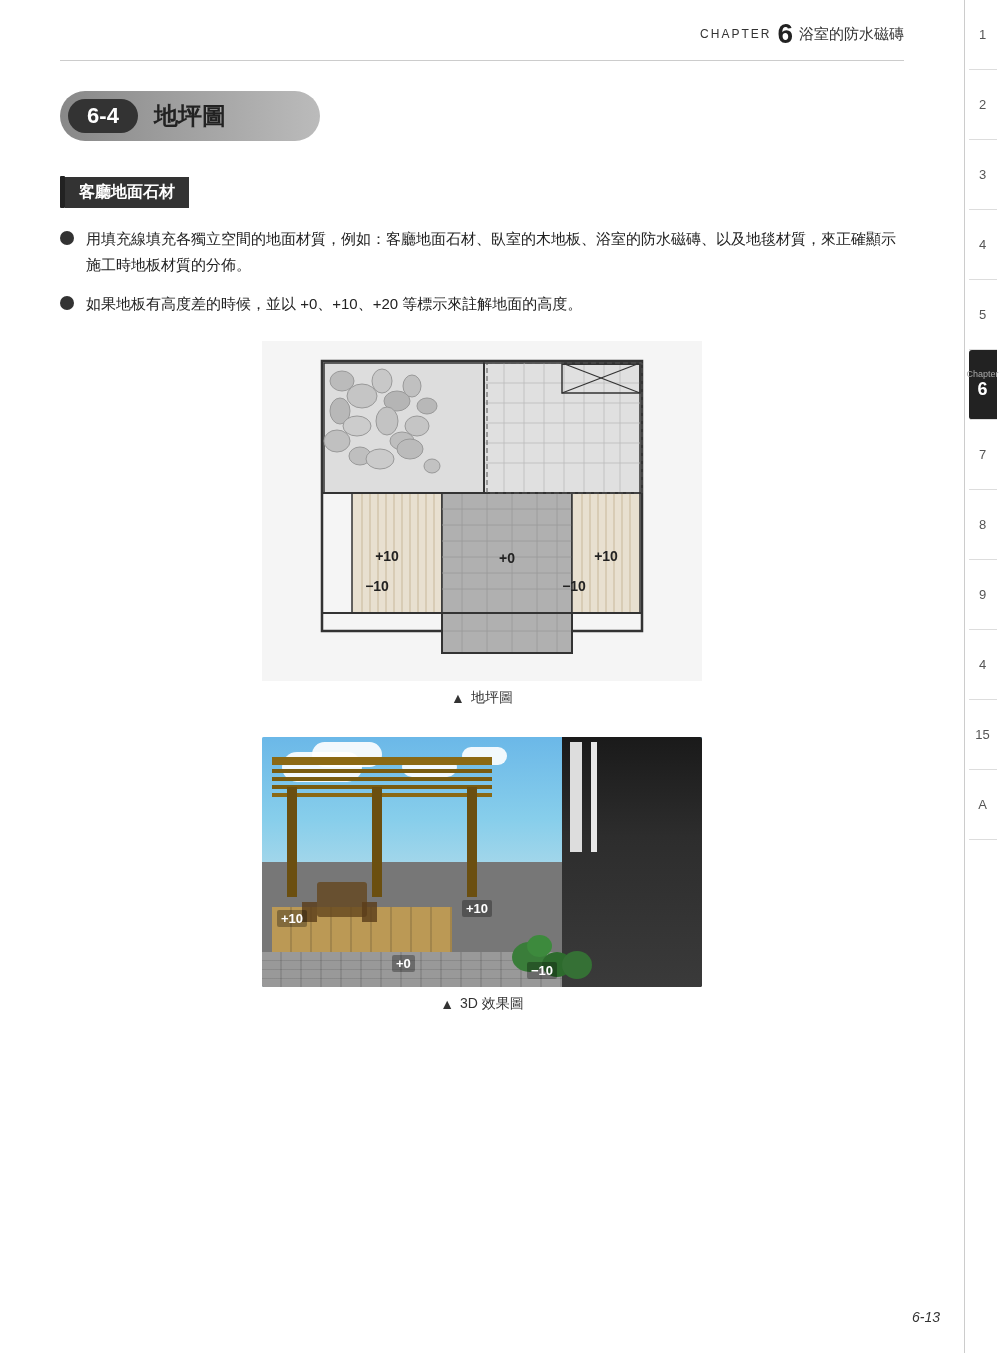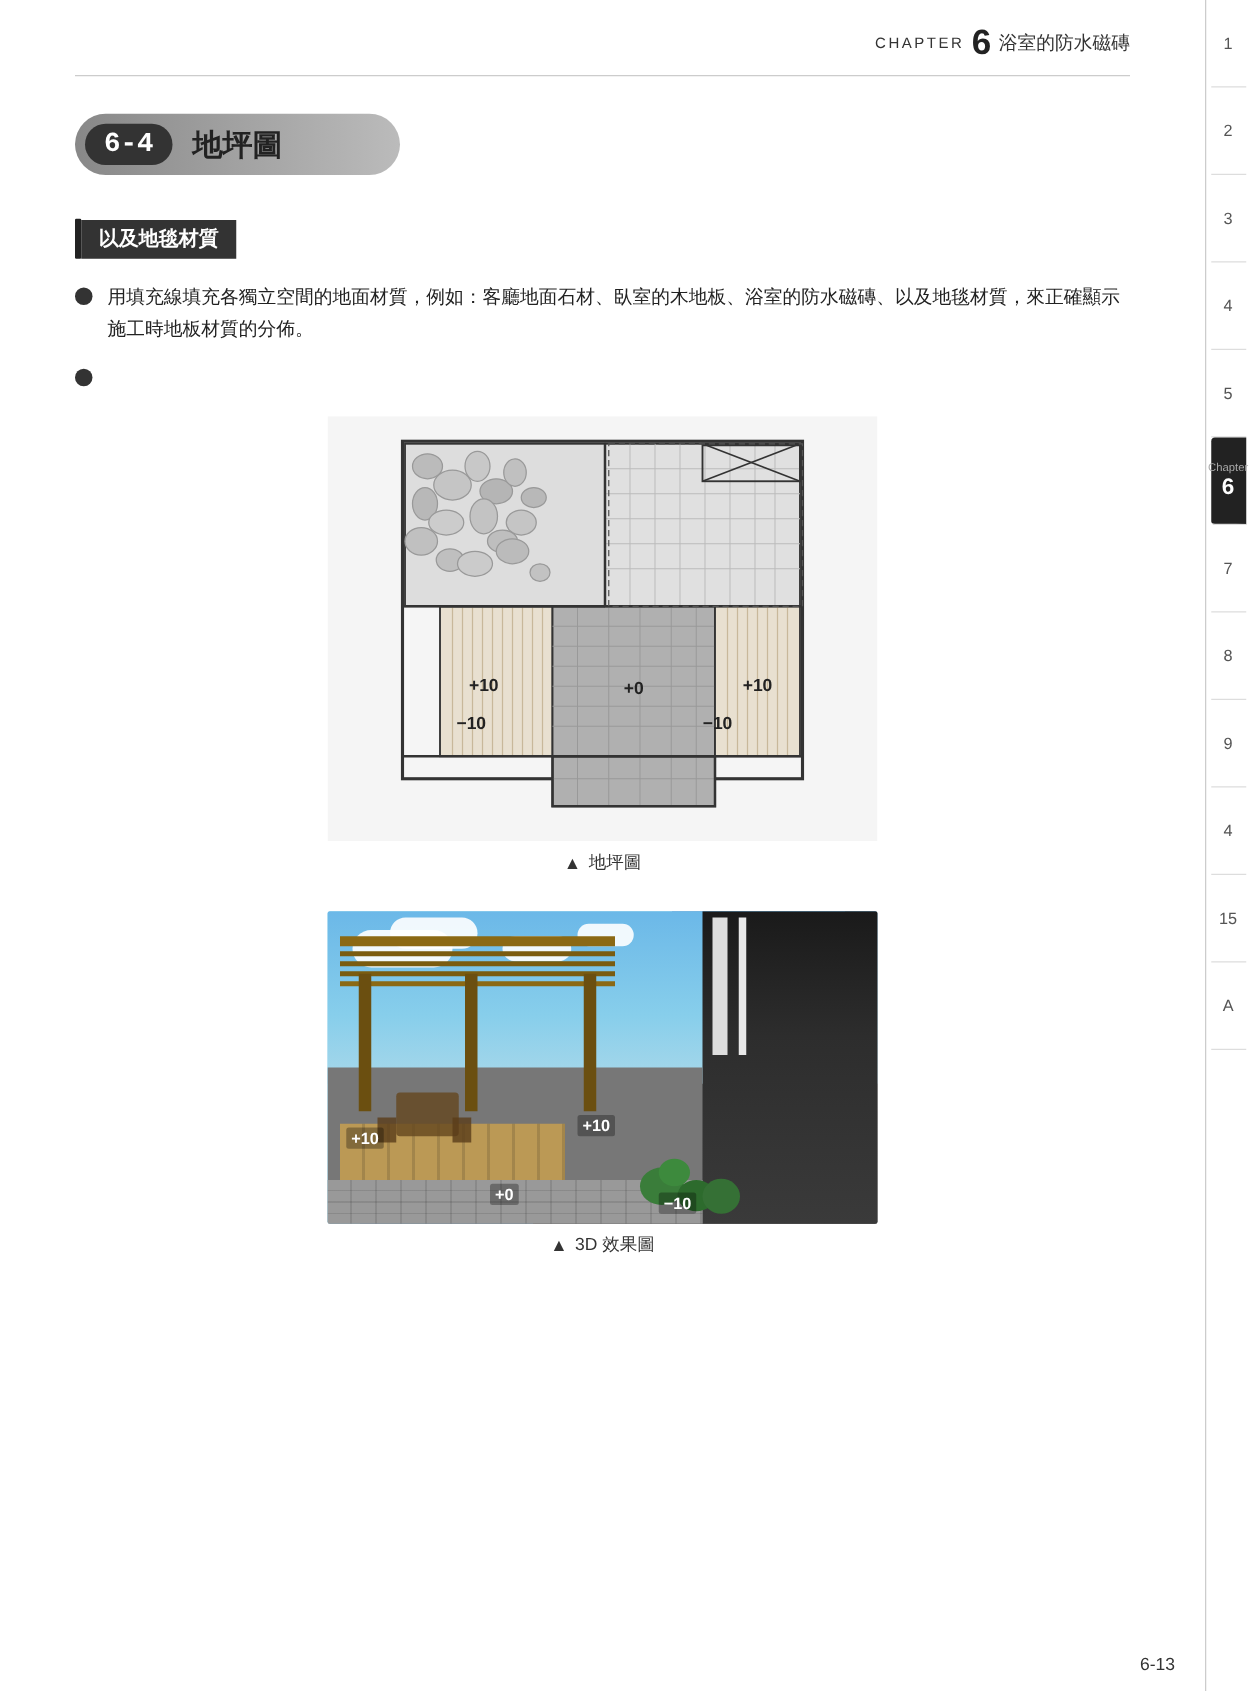--- a/index.html
+++ b/index.html
@@ -106,21 +106,20 @@
     .section-number-badge {
       background: #333;
       color: #fff;
       font-size: 22px;
       font-weight: bold;
       padding: 4px 14px;
       border-radius: 18px;
       margin-right: 16px;
       min-width: 70px;
       text-align: center;
-      font-family: Liberation Mono, monospace;
     }
     .section-title-label {
       font-size: 24px;
       font-weight: bold;
       color: #222;
     }
 
     
     .subsection-header {
       display: flex;
@@ -201,24 +200,25 @@
       height: 250px;
       background: linear-gradient(135deg, #87CEEB 0%, #87CEEB 40%, #5a9fd4 40%, #4a85b0 60%, #3d3d3d 60%, #2a2a2a 80%, #1a1a1a 100%);
       position: relative;
       overflow: hidden;
       border-radius: 2px;
     }
 
     
     .page-number {
       position: absolute;
-      bottom: 14px;
+      bottom: 28px;
       right: 60px;
       font-size: 14px;
       color: #333;
+      font-style: italic;
     }
 
     
     .fp-label {
       font-size: 14px;
       font-weight: bold;
       fill: #222;
     }
 
     
@@ -302,30 +302,31 @@
     </div>
   </div>
 
   <div class="section-title-box">
     <div class="section-number-badge">6-4</div>
     <div class="section-title-label">地坪圖</div>
   </div>
 
   <div class="subsection-header">
     <div class="subsection-bar"></div>
-    <div class="subsection-label">以及地毯材質</div>
+    <div class="subsection-label">客廳地面石材</div>
   </div>
 
   <ul class="bullet-list">
     <li class="bullet-item">
       <div class="bullet-dot"></div>
       <span>用填充線填充各獨立空間的地面材質，例如：客廳地面石材、臥室的木地板、浴室的防水磁磚、以及地毯材質，來正確顯示施工時地板材質的分佈。</span>
     </li>
     <li class="bullet-item">
       <div class="bullet-dot"></div>
+      <span>如果地板有高度差的時候，並以 +0、+10、+20 等標示來註解地面的高度。</span>
     </li>
   </ul>
 
   <div class="floor-plan-container">
     <div class="floor-plan-svg-wrap">
       <svg width="440" height="340" viewBox="0 0 440 340" xmlns="http://www.w3.org/2000/svg">
 
         <rect x="0" y="0" width="440" height="340" fill="#f5f5f5"></rect>
 
         <rect x="60" y="20" width="320" height="270" fill="none" stroke="#333" stroke-width="2.5"></rect>

